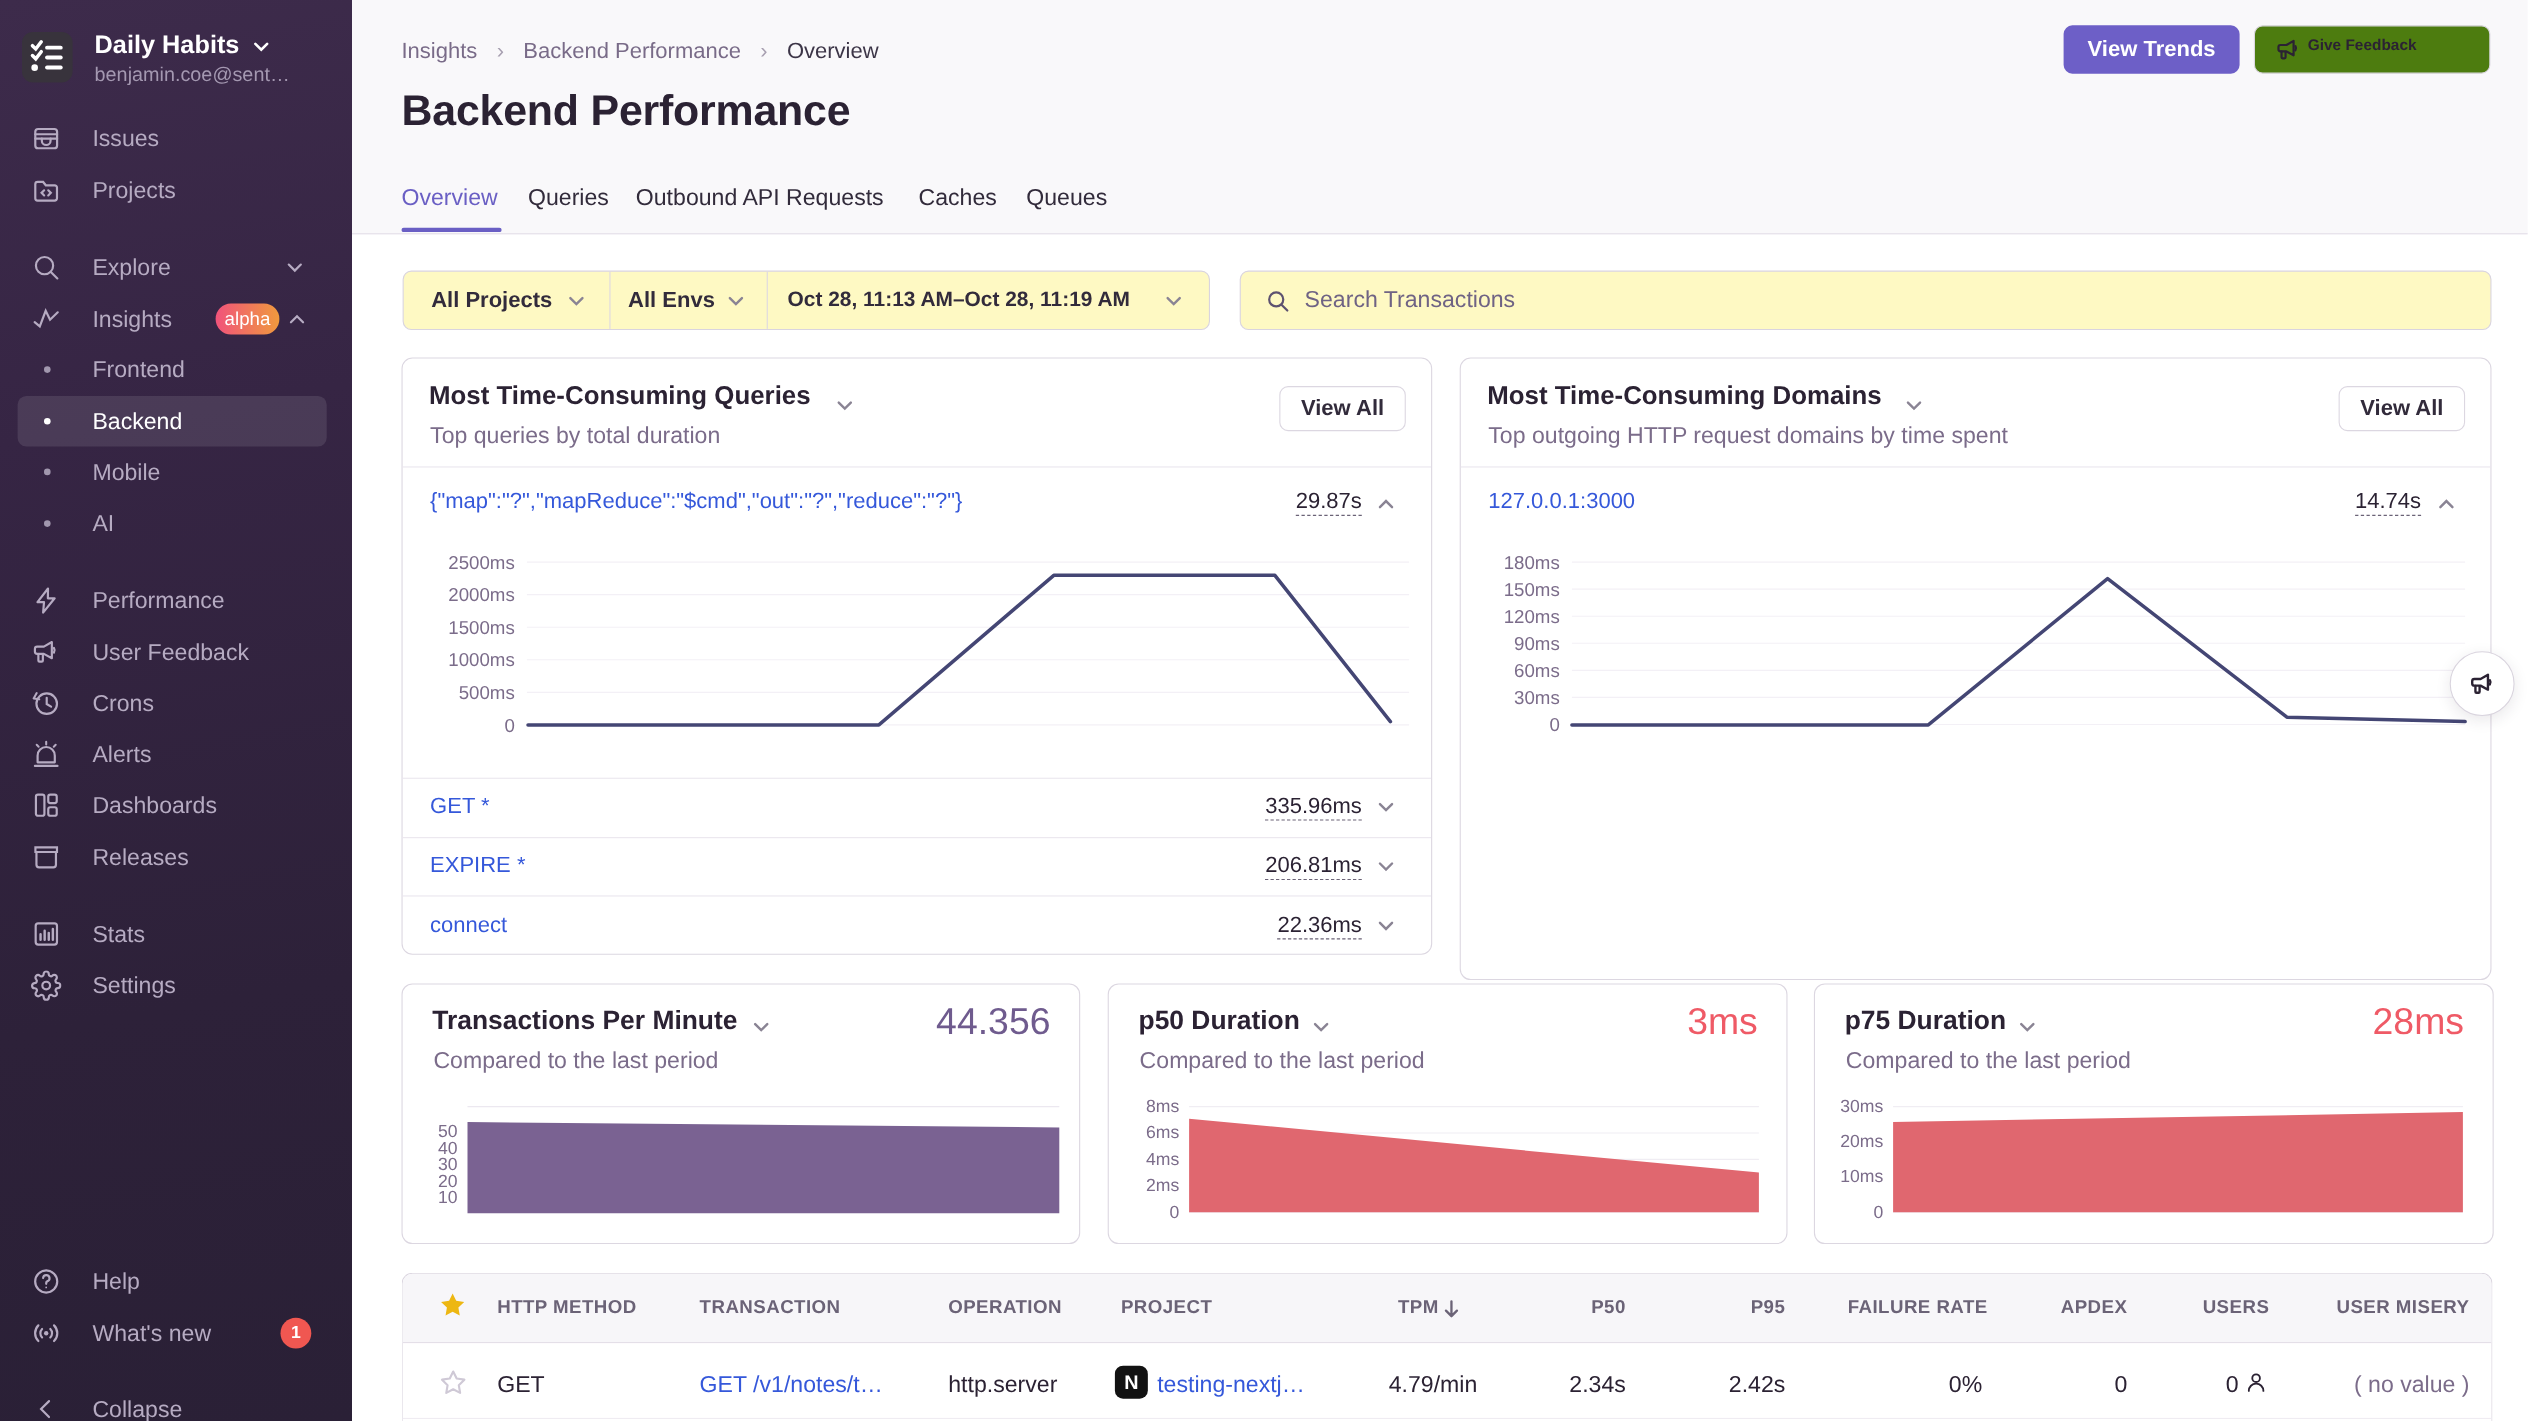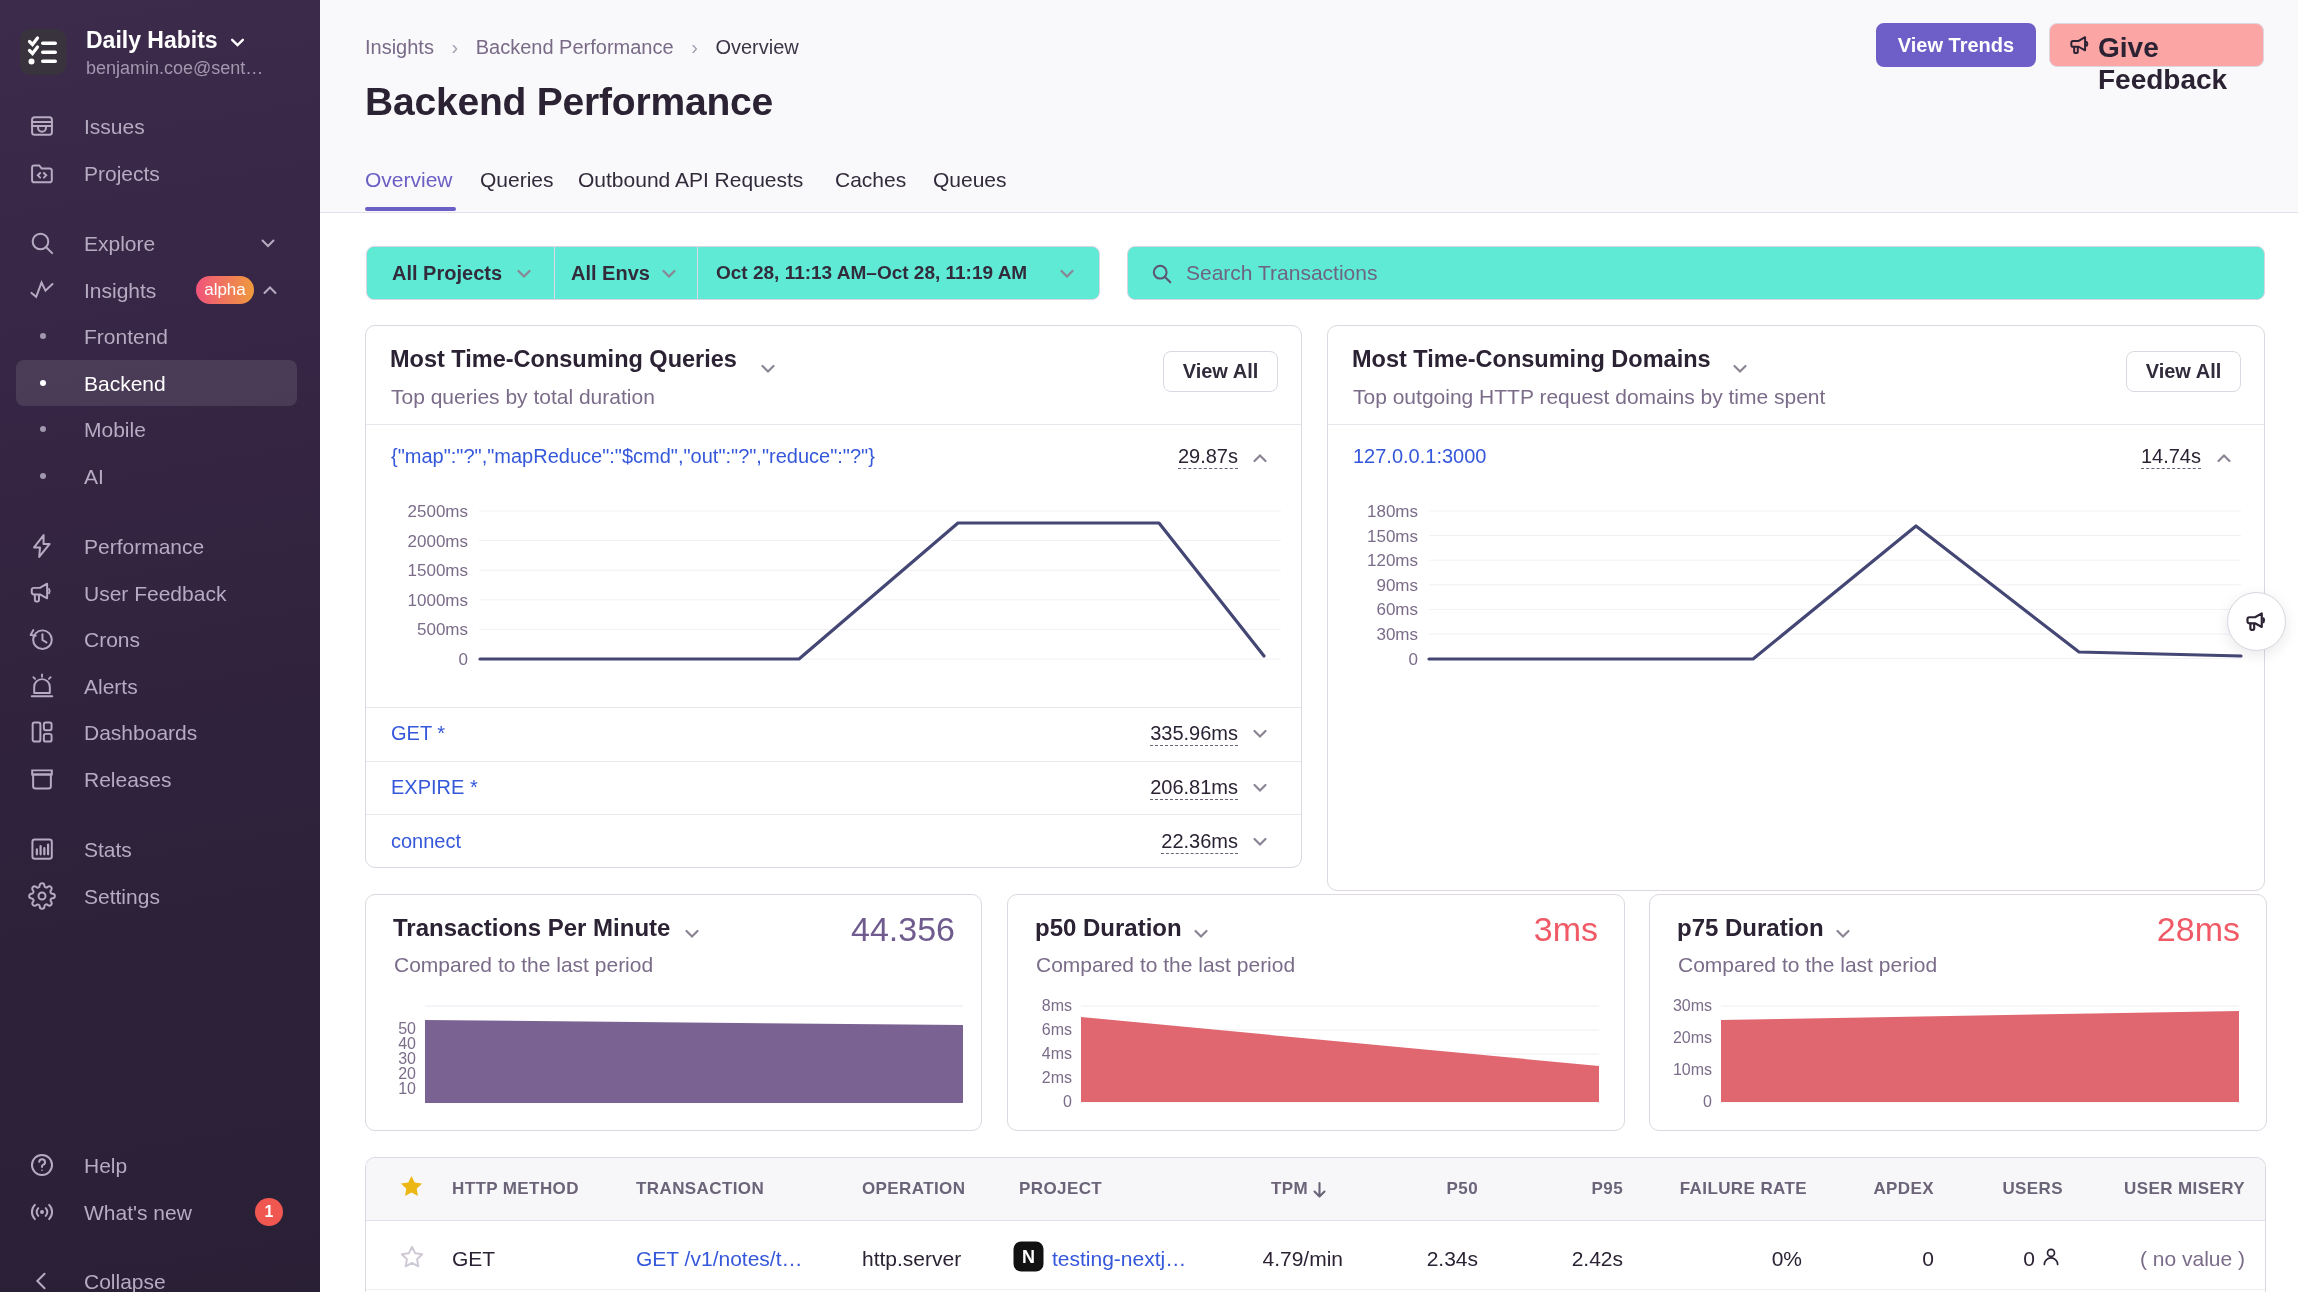--- a/index.html
+++ b/index.html
@@ -26,24 +26,24 @@
 #hdr { position:absolute; left:320px; top:0; width:1978px; height:213px; background:#f9f8fa; border-bottom:1px solid #e4dfe9; }
 #crumbs { position:absolute; left:45px; top:36px; font-size:20px; color:#796b88; }
 #crumbs .sep { color:#a79fb0; margin:0 12px; }
 #crumbs .cur { color:#3c3547; }
 #title { position:absolute; left:45px; top:80px; font-size:39px; font-weight:bold; color:#2b2233; letter-spacing:-0.2px; }
 .tab { position:absolute; top:168px; font-size:21px; color:#322b3b; }
 .tab.act { color:#6a5fc4; }
 #tabline { position:absolute; left:45px; top:207px; width:91px; height:4px; border-radius:2px; background:#6a5fc4; }
 #btn-trends { position:absolute; left:1556px; top:23px; width:160px; height:44px; background:#6d5fc7; border-radius:8px;
   color:#fff; font-size:20px; font-weight:bold; text-align:center; line-height:44px; }
-#btn-feedback { position:absolute; left:1729px; top:23px; width:215px; height:44px; background:#fca5a5; border:1px solid #dcd7e1; border-radius:8px;
-  color:#2b2233; font-size:28px; font-weight:bold; }
-
-.selbox { position:absolute; background:#5eead4; border:1px solid #d9d4df; border-radius:8px; }
+#btn-feedback { position:absolute; left:1729px; top:23px; width:215px; height:44px; background:#4d7c0f; border:1px solid #dcd7e1; border-radius:8px;
+  color:#2b2233; font-size:14px; font-weight:bold; }
+
+.selbox { position:absolute; background:#fef9c3; border:1px solid #d9d4df; border-radius:8px; }
 #filterbox { left:366px; top:246px; width:734px; height:54px; }
 .fseg { position:absolute; top:0; height:52px; font-size:20px; font-weight:bold; color:#322b3b; line-height:52px; }
 .fdiv { position:absolute; top:0; width:1px; height:52px; background:#ddd8e2; }
 #searchbox { left:1127px; top:246px; width:1138px; height:54px; }
 #searchbox .ph { position:absolute; left:58px; top:14px; font-size:21px; color:#6f6384; }
 
 .panel { position:absolute; background:#fff; border:1px solid #dcd7e1; border-radius:10px; }
 .ptitle { position:absolute; left:24px; top:20px; font-size:23.5px; font-weight:bold; color:#2b2233; }
 .psub { position:absolute; left:25px; top:59px; font-size:21px; color:#7b6c8a; }
 .viewall { position:absolute; top:25px; height:41px; background:#fff; border:1px solid #dcd7e1; border-radius:8px;

